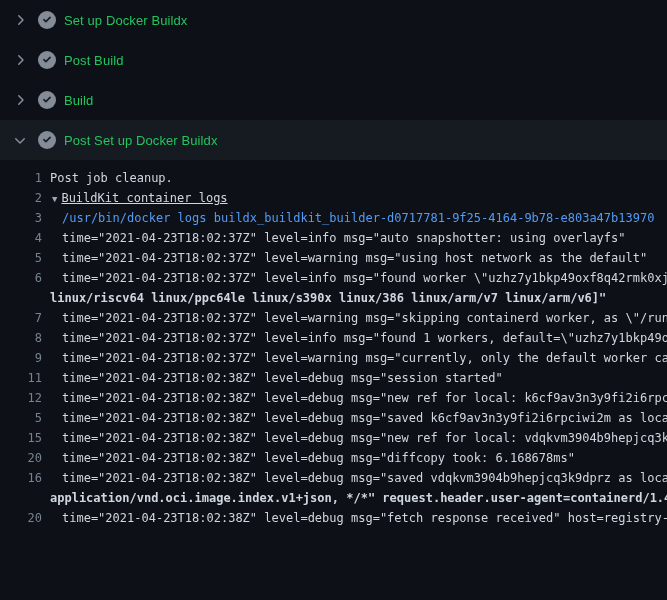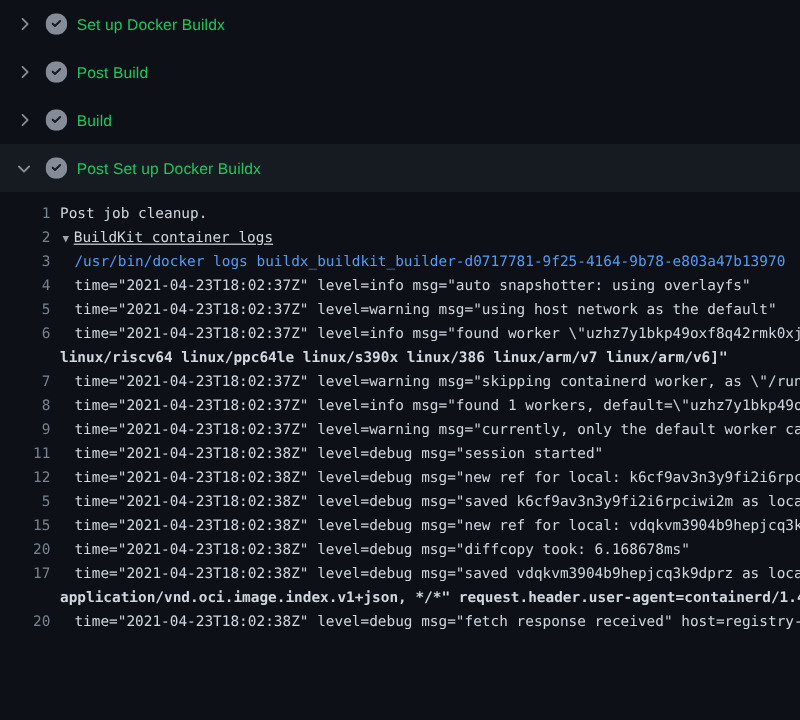--- a/index.html
+++ b/index.html
@@ -191,21 +191,21 @@
   </div>
       <div class="log-row">
     <span class="ln">15</span>
     <span class="txt indent-group">time="2021-04-23T18:02:38Z" level=debug msg="new ref for local: vdqkvm3904b9hepjcq3k</span>
   </div>
       <div class="log-row">
     <span class="ln">20</span>
     <span class="txt indent-group">time="2021-04-23T18:02:38Z" level=debug msg="diffcopy took: 6.168678ms"</span>
   </div>
       <div class="log-row">
-    <span class="ln">17</span>
+    <span class="ln">16</span>
     <span class="txt indent-group">time="2021-04-23T18:02:38Z" level=debug msg="saved vdqkvm3904b9hepjcq3k9dprz as loca</span>
   </div>
       <div class="log-row">
     <span class="ln"></span>
     <span class="txt indent-wrap">application/vnd.oci.image.index.v1+json, */*" request.header.user-agent=containerd/1.4</span>
   </div>
       <div class="log-row">
     <span class="ln">20</span>
     <span class="txt indent-group">time="2021-04-23T18:02:38Z" level=debug msg="fetch response received" host=registry-</span>
   </div>

